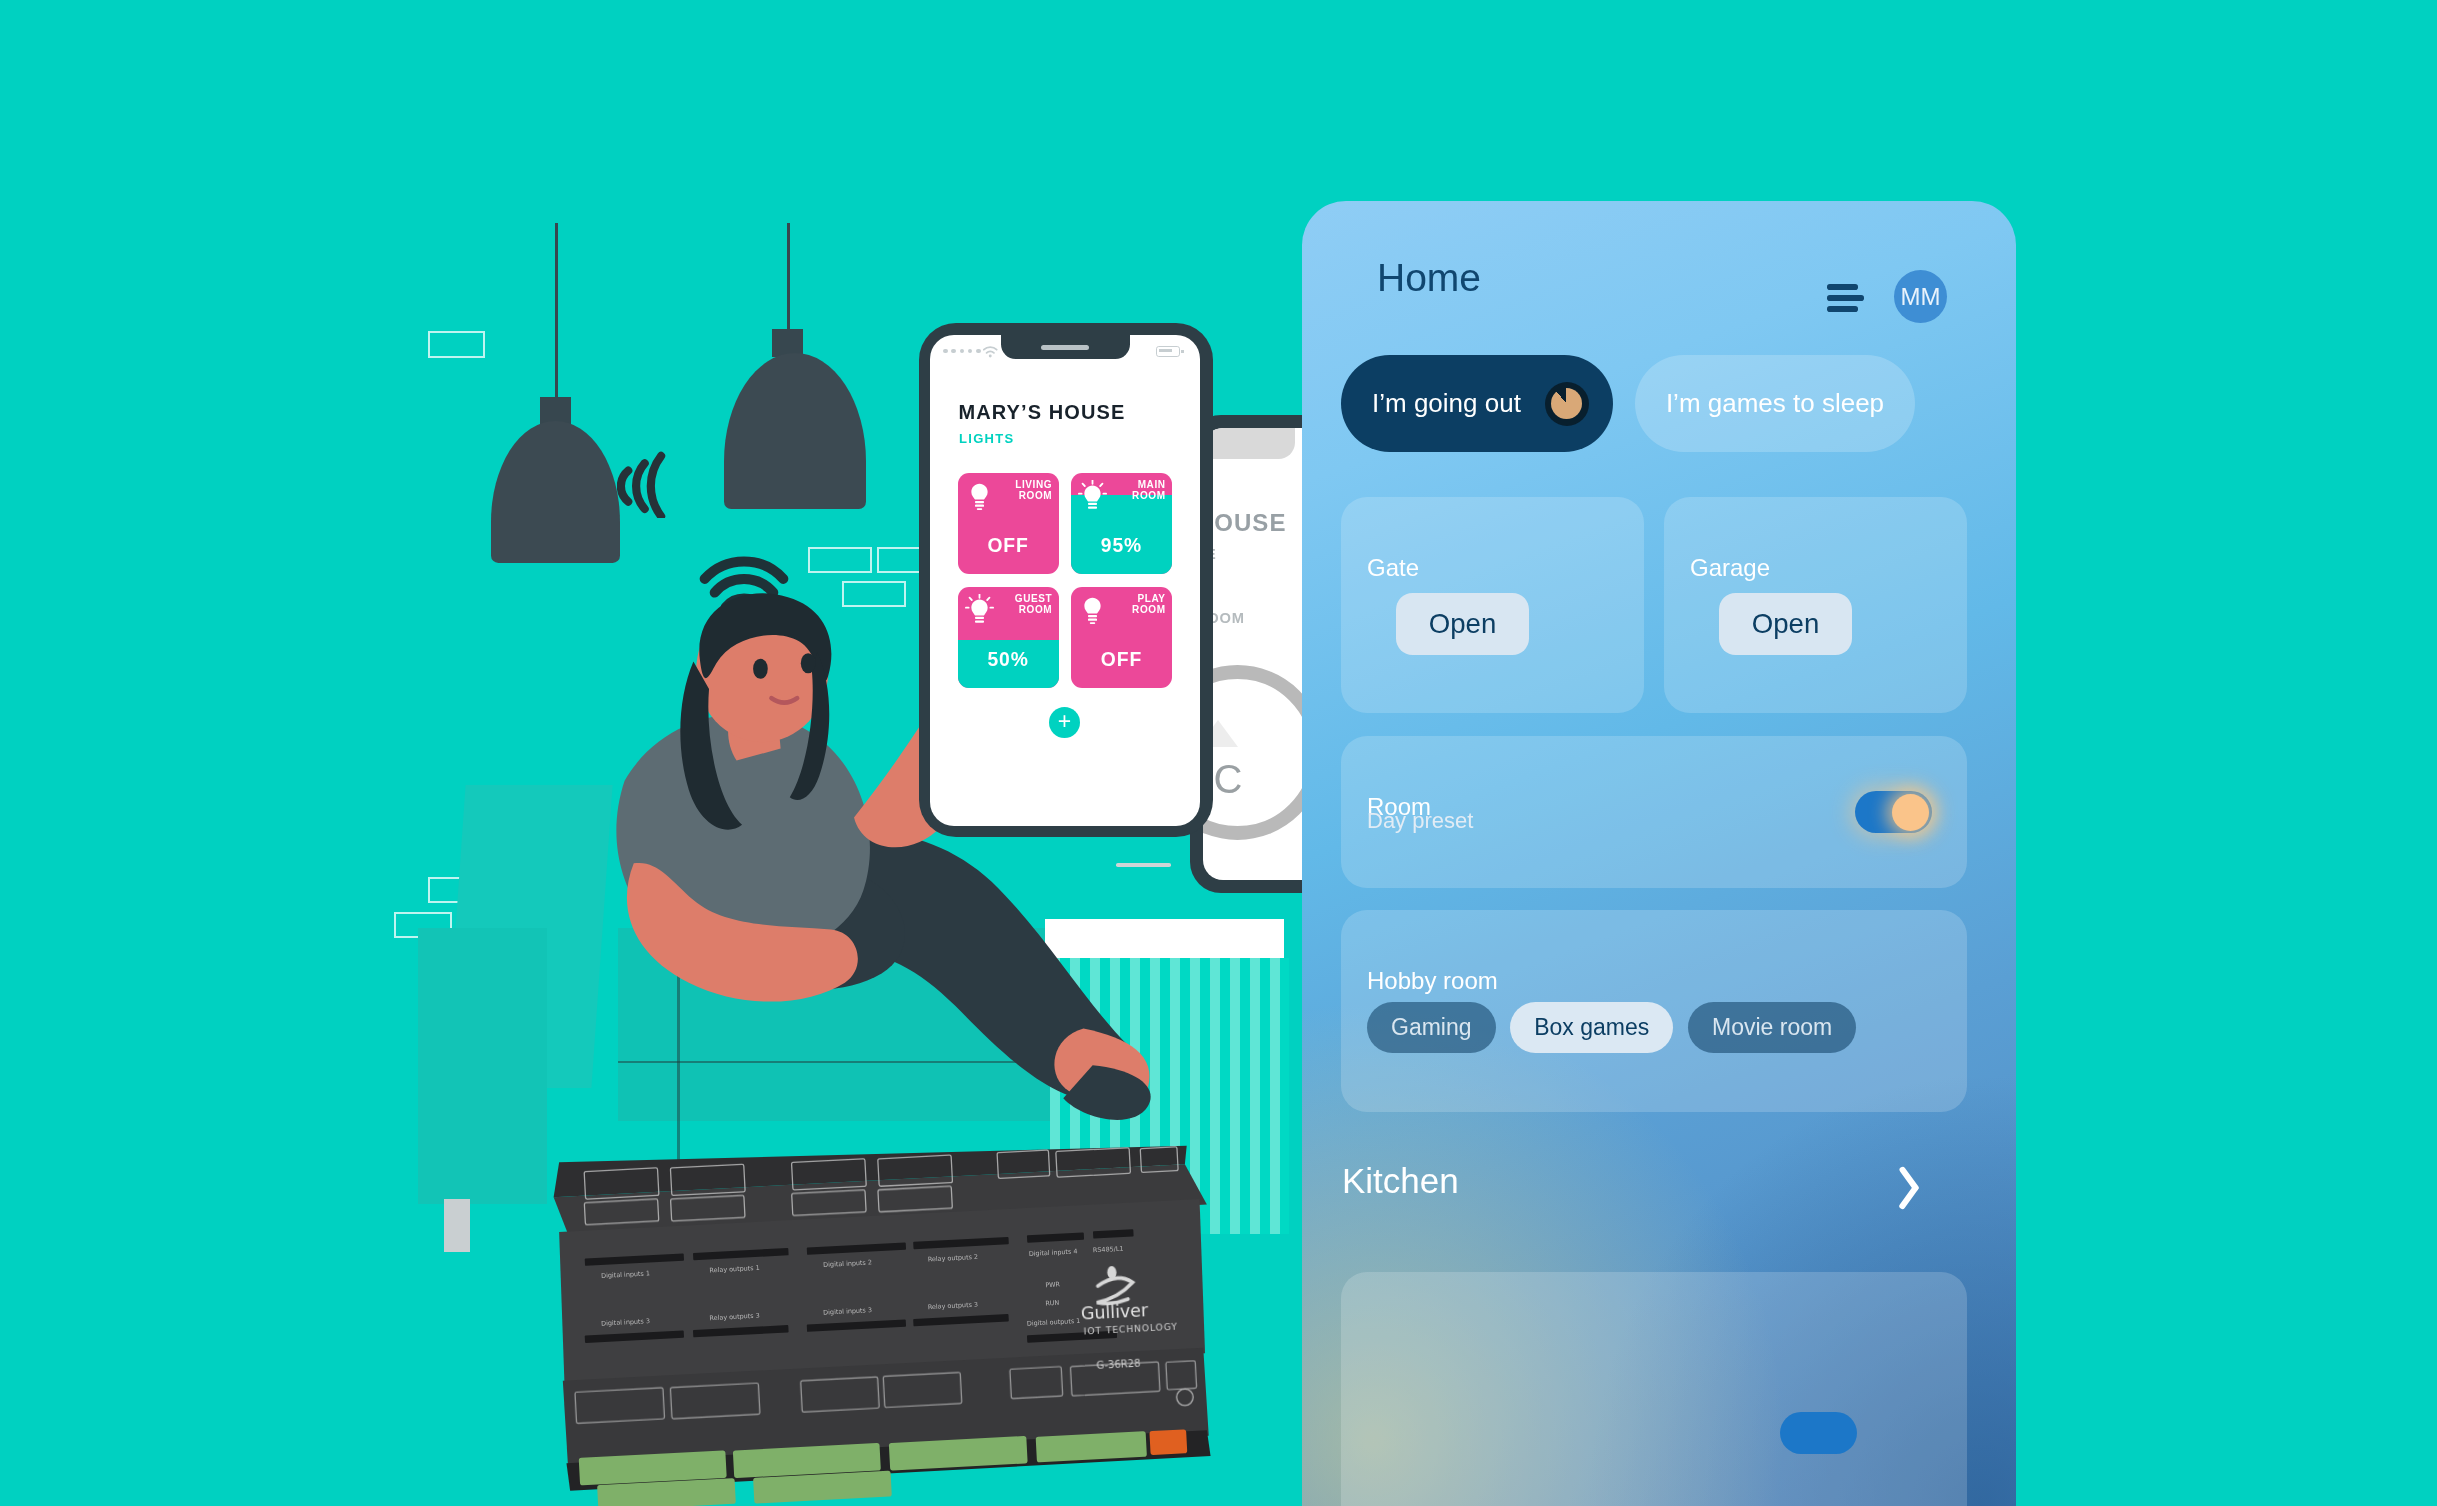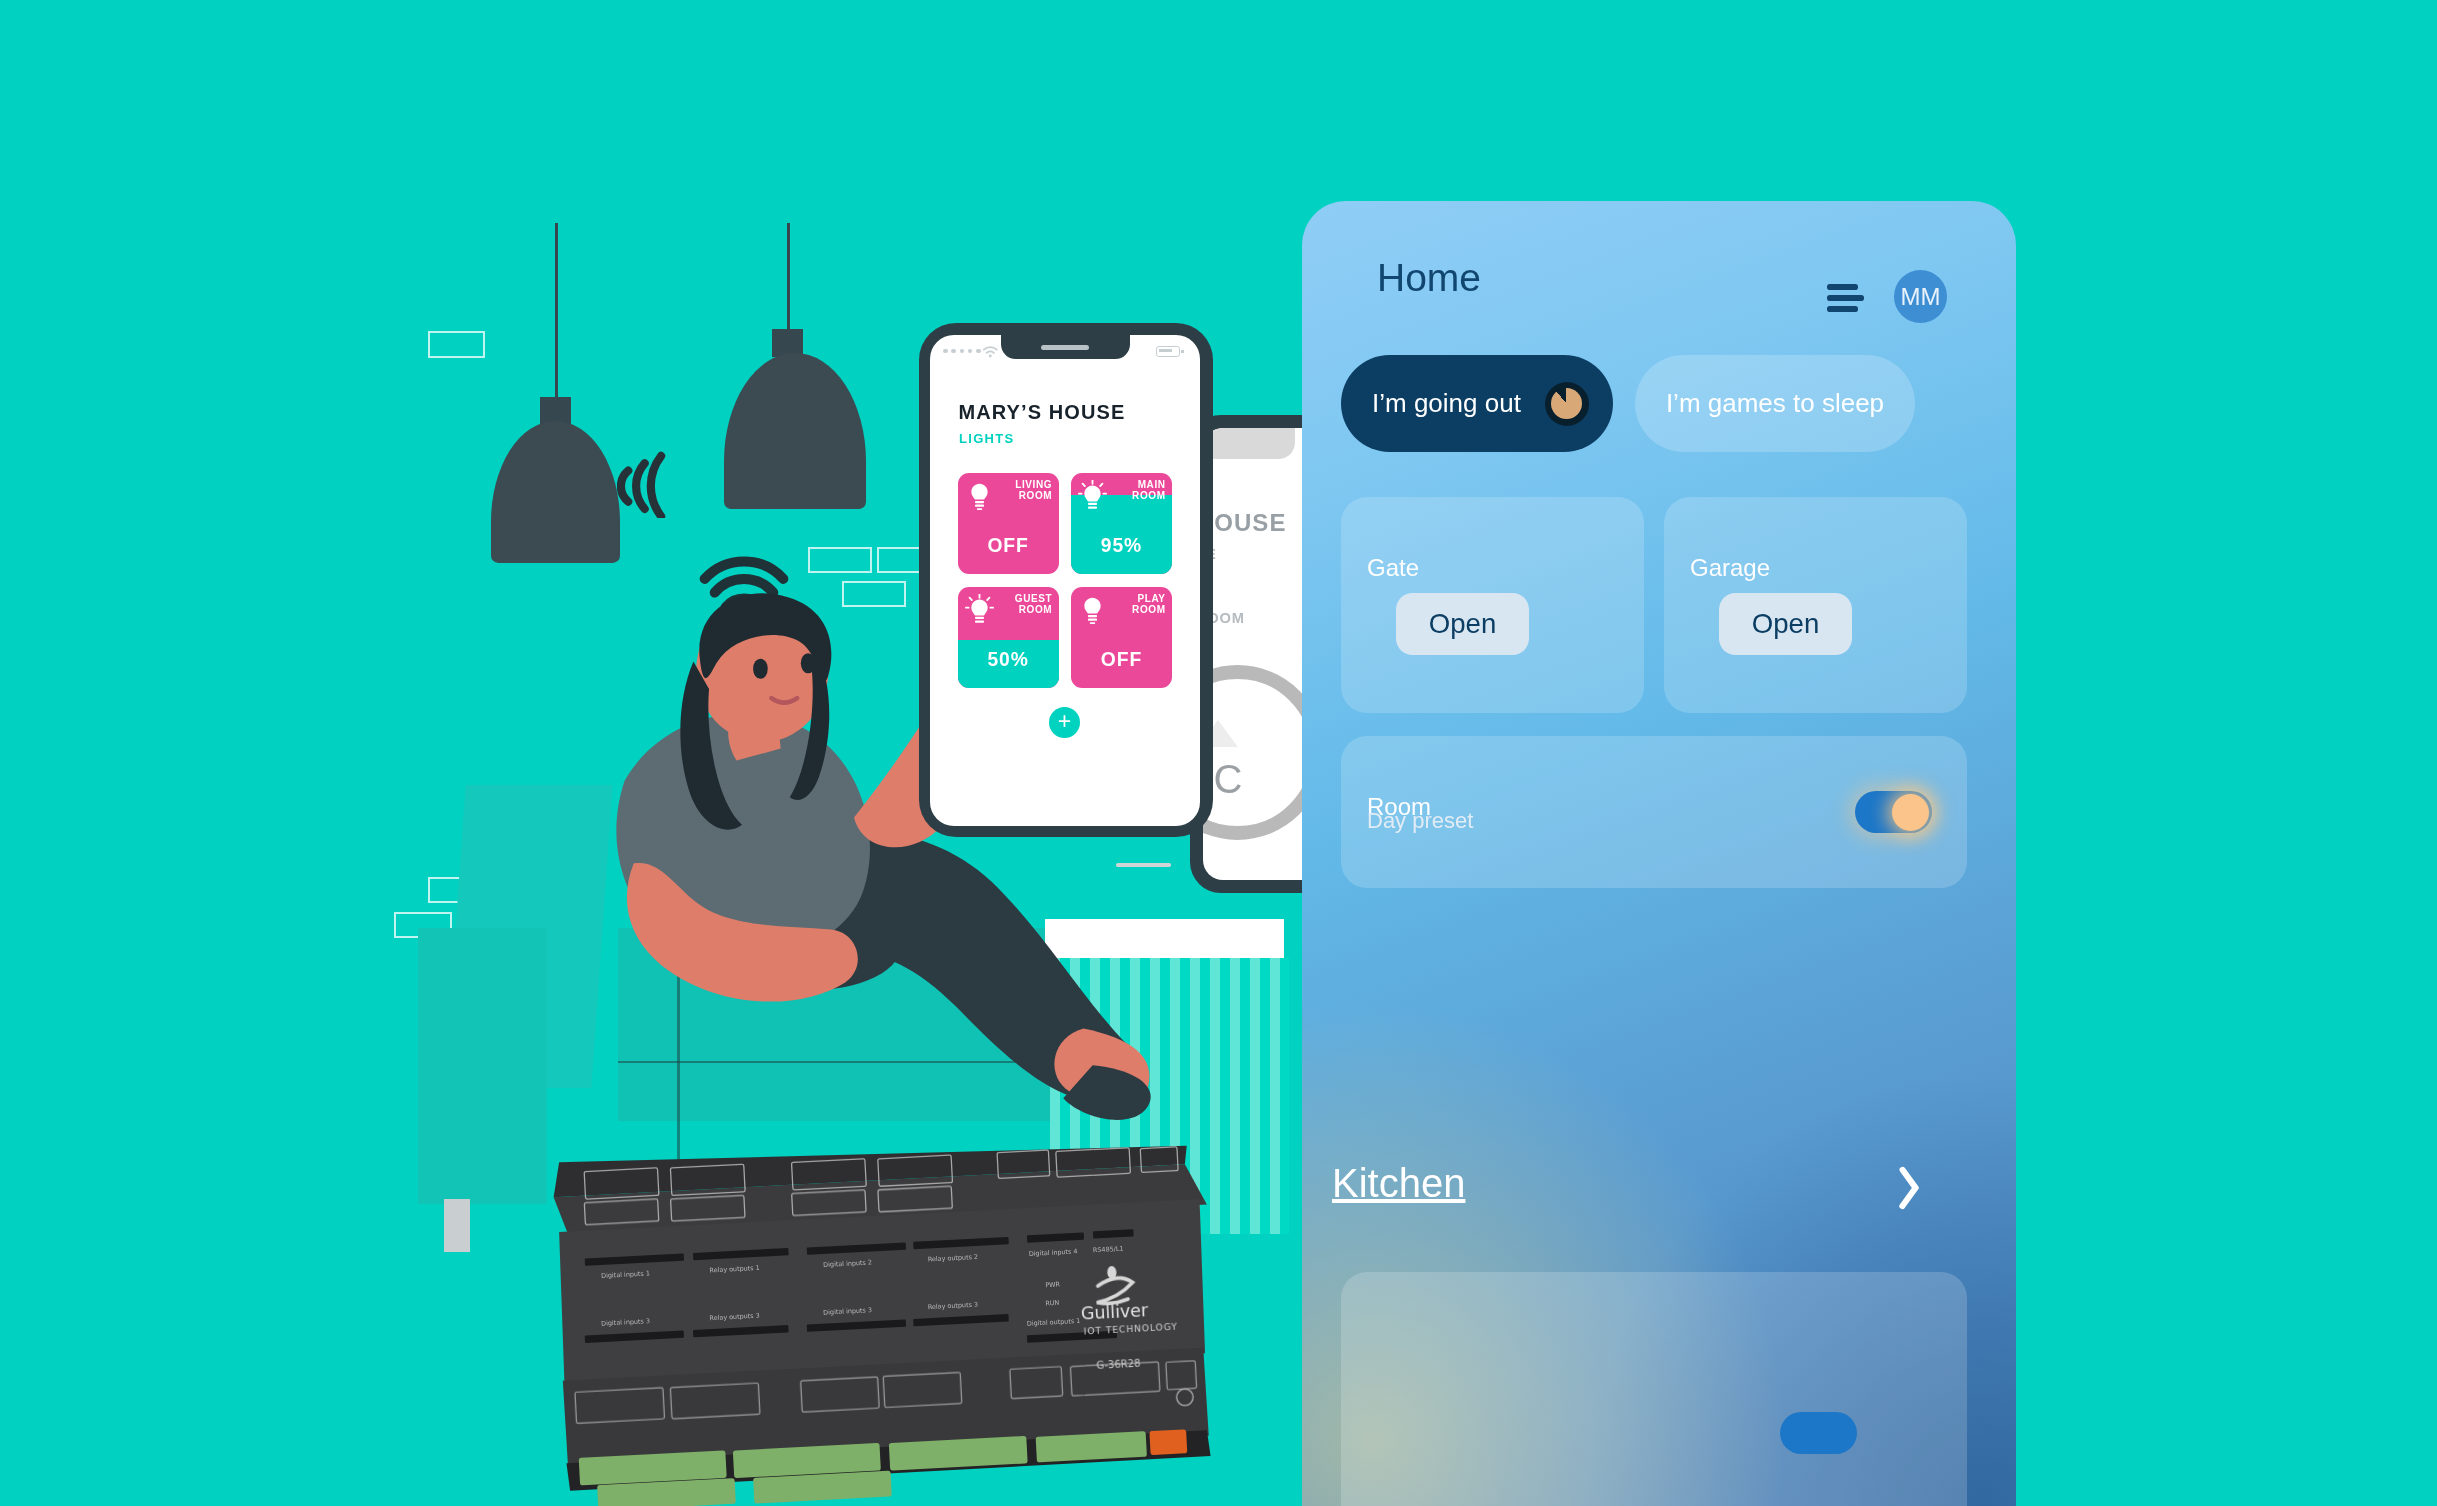--- a/index.html
+++ b/index.html
@@ -107,21 +107,21 @@
   .toggle { position:absolute; width:77px; height:42px; border-radius:21px; background:#1c77c8;
             box-shadow:0 0 20px 5.5px rgba(255,200,130,.45); }
   .toggle .knob { position:absolute; right:2.8px; top:2.8px; width:37px; height:37px; border-radius:50%;
             background:#fac48a; box-shadow:0 0 16.5px 5.5px rgba(255,200,130,.75); }
 
   .chip-row { position:absolute; display:flex; gap:14.7px; }
   .chip { height:51px; border-radius:26px; display:flex; align-items:center; padding:0 24px;
           font-size:23px; color:#d9e6f0; background:rgba(14,62,99,.55); white-space:nowrap; }
   .chip.active { background:#dbe8f3; color:#0c3e63; }
 
-  .section-title { position:absolute; left:30px; color:#ffffff; font-size:40px;text-decoration:underline; }
+  .section-title { position:absolute; left:40px; color:#ffffff; font-size:35px; }
   .chev { position:absolute; width:24px; height:42px; }
   .chev:before, .chev:after { content:""; position:absolute; width:5.5px; height:27.6px; background:#fff; border-radius:2.8px; }
   .chev:before { transform:rotate(-36deg); top:0; left:7.3px; }
   .chev:after  { transform:rotate(36deg); top:18.4px; left:7.3px; }
 </style>
 </head>
 <body style="background: rgb(0, 209, 193);">
 
 <div class="illustration">
 
@@ -425,20 +425,28 @@
   </div>
 
   <div class="card" style="left:39px;top:535px;width:626px;height:152px;">
     <div class="card-label" style="left:26px;top:29px;">Room</div>
     <div class="card-sub" style="left:26px;top:72px;">Day preset</div>
     <div class="toggle" style="right:35px;top:55px;">
       <div class="knob"></div>
     </div>
   </div>
 
+  <div class="card" style="left:39px;top:709px;width:626px;height:202px;">
+    <div class="card-label" style="left:26px;top:29px;">Hobby room</div>
+    <div class="chip-row" style="left:26px;top:92px;">
+      <div class="chip">Gaming</div>
+      <div class="chip active">Box games</div>
+      <div class="chip">Movie room</div>
+    </div>
+  </div>
 
   <div class="section-title" style="top:960px;">Kitchen</div>
   <div class="chev" style="left:597px;top:964px;"></div>
 
   <div class="card" style="left:39px;top:1071px;width:626px;height:234px;border-radius:26px 26px 0 0;">
     <div style="position:absolute;left:439px;top:140px;width:77px;height:42px;border-radius:21px;background:#1c77c8;"></div>
   </div>
 </div>
 
 

